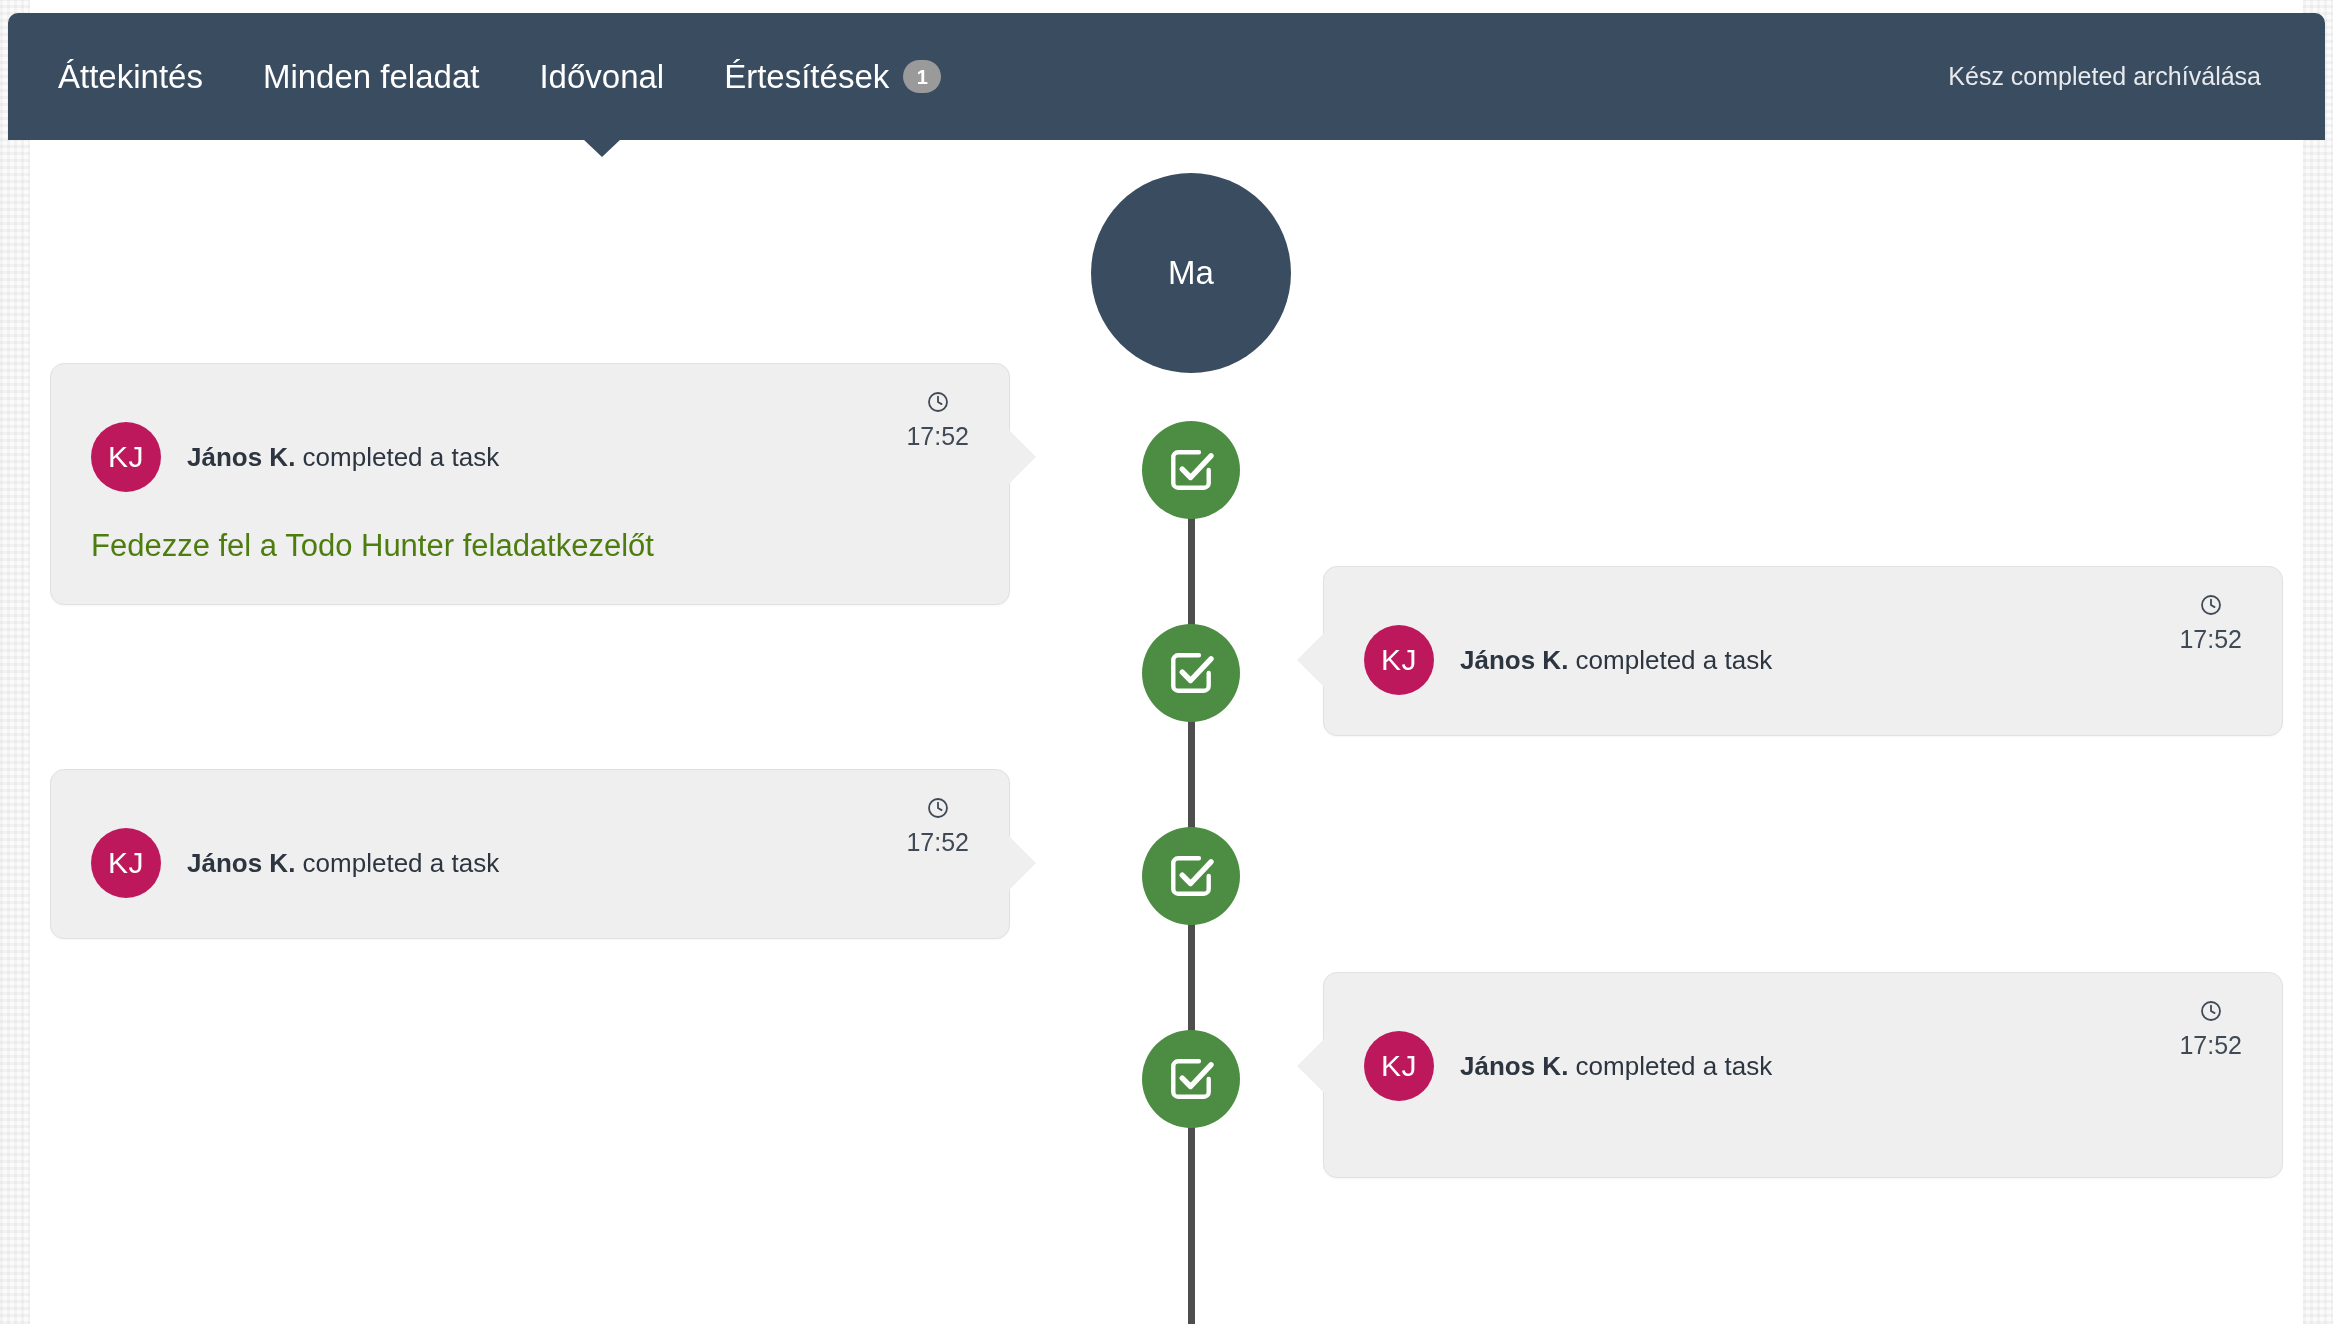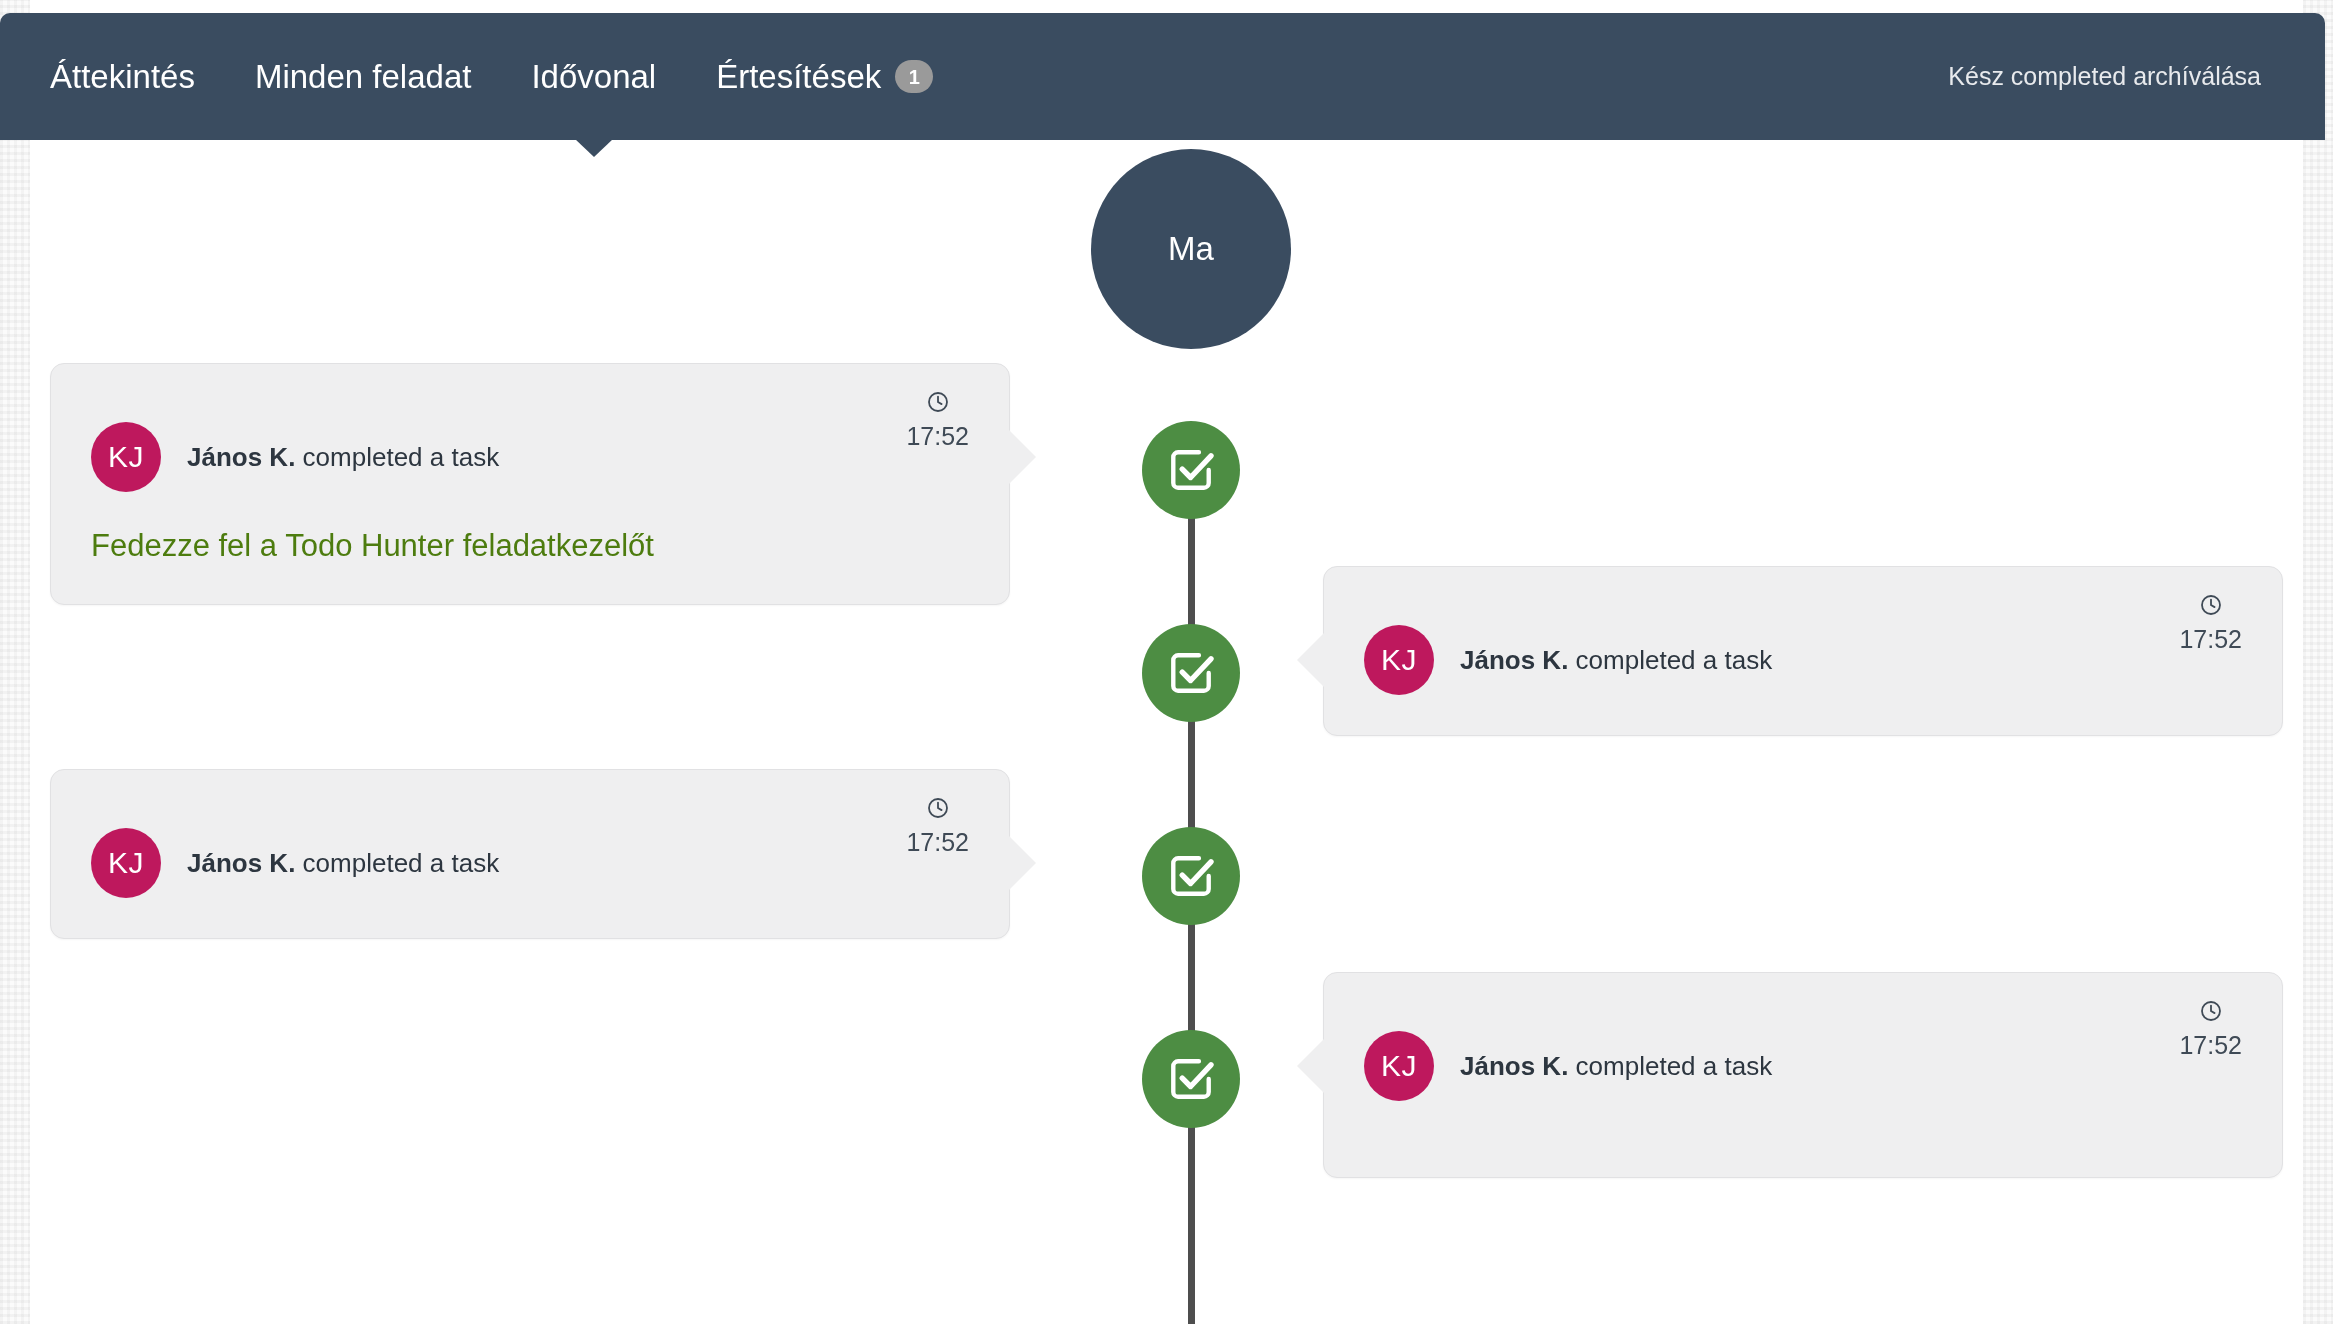--- a/index.html
+++ b/index.html
@@ -28,21 +28,21 @@
       repeating-linear-gradient(90deg, rgba(0,0,0,0.03) 0 3px, transparent 3px 7px);
     z-index: 5;
   }
   .edge-rail.left  { left: 0; }
   .edge-rail.right { right: 0; }
 
   
   .navbar {
     position: absolute;
     top: 13px;
-    left: 0;
+    left: 8px;
     right: 8px;
     height: 127px;
     background: #3a4c60;
     border-radius: 10px 10px 0 0;
     display: flex;
     align-items: center;
     padding: 0 40px 0 50px;
     z-index: 10;
   }
 
@@ -122,21 +122,21 @@
     bottom: 0;
     width: 7px;
     margin-left: -3px;
     background: #4e4e4e;
   }
 
   
   .today-bubble {
     position: absolute;
     left: 1161px;
-    top: 9px;
+    top: 33px;
     transform: translateX(-50%);
     width: 200px;
     height: 200px;
     border-radius: 50%;
     background: #3a4c60;
     color: #ffffff;
     font-size: 33px;
     display: flex;
     align-items: center;
     justify-content: center;

